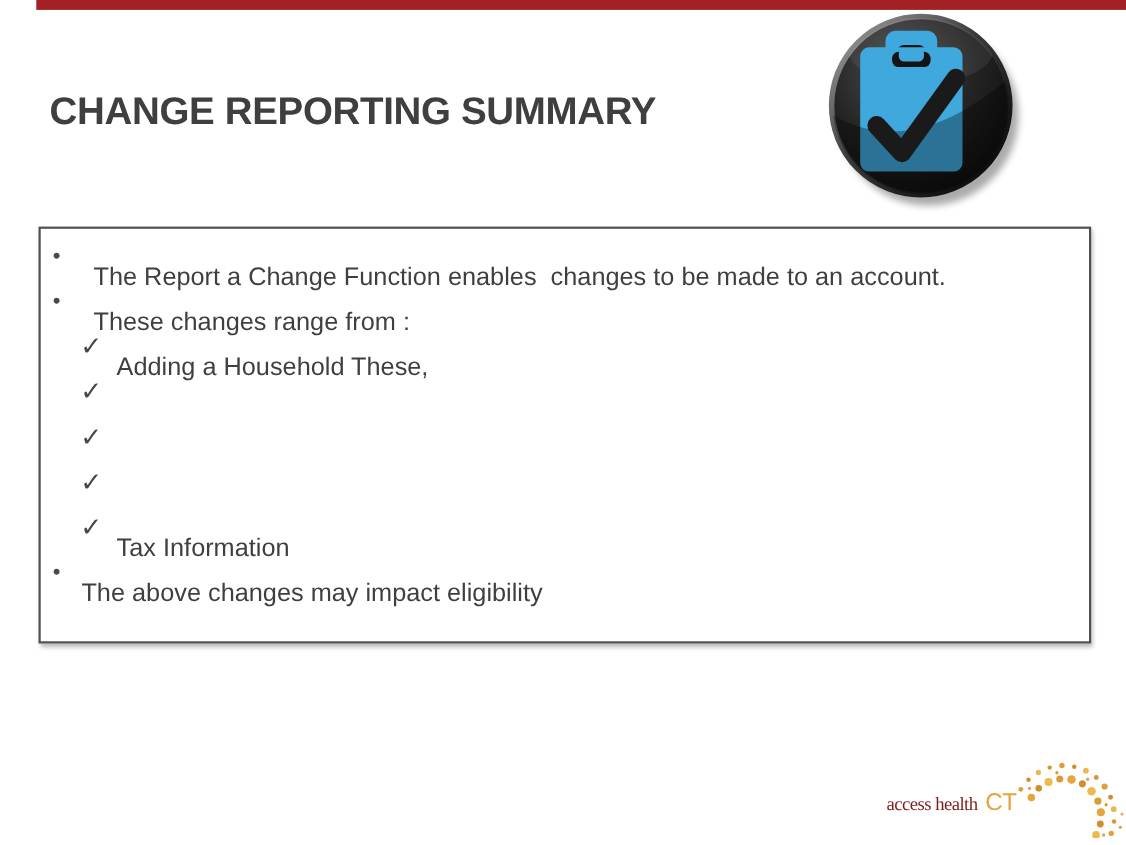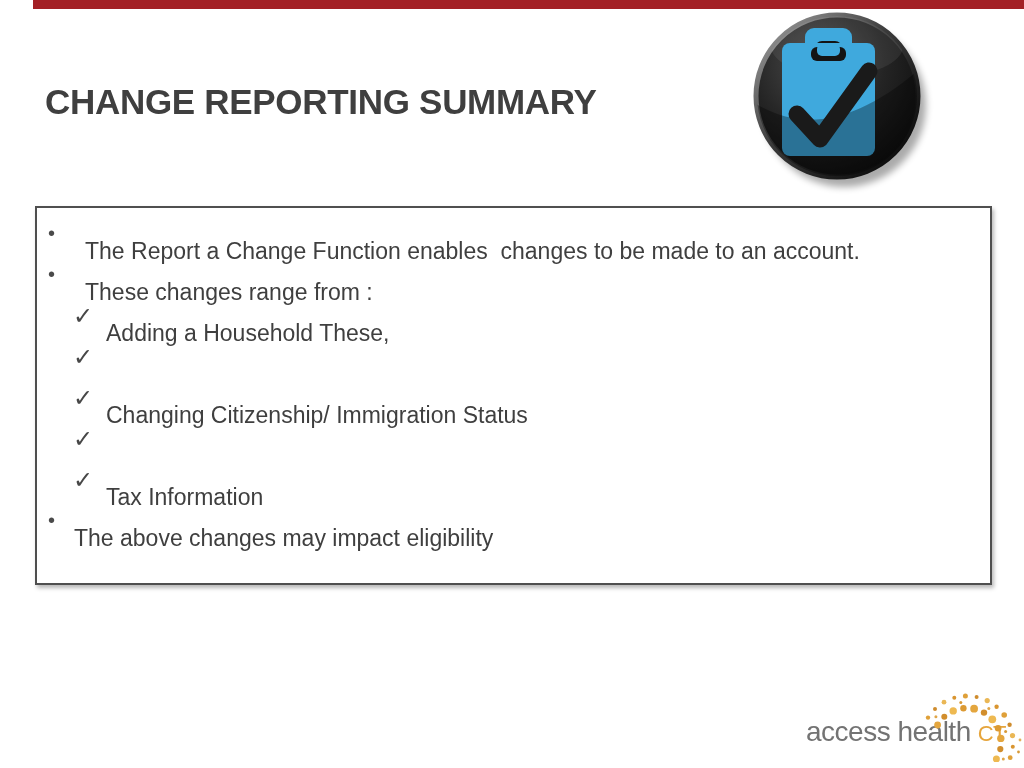--- a/index.html
+++ b/index.html
@@ -30,21 +30,21 @@
   }
   .line .marker{flex:0 0 auto;box-sizing:border-box;}
   .line .text{white-space:pre-wrap;margin-top:36px;}
   .lv-bullet .marker{width:48px;padding-left:11px;font-size:20px;color:#4a4a4a;}
   .lv-check  .marker{width:33px;margin-left:36px;font-size:24px;color:#474747;}
   .lv-bullet-tight .marker{width:37px;padding-left:11px;font-size:20px;color:#4a4a4a;}
   .logo{
     position:absolute;left:806px;top:716px;display:flex;align-items:baseline;
     letter-spacing:-0.5px;white-space:nowrap;
   }
-  .logo .p1{font-size:28px;color:#737373;}
+  .logo .p1{font-size:17px;color:#7f1d1d;font-family:Liberation Serif, serif;}
   .logo .p2{font-size:22px;color:#e6a53c;margin-left:7px;font-weight:500;}
   .sunburst{
     position:absolute;left:925px;top:684px;width:100px;height:78px;
   }
 </style>
 </head>
 <body>
 
 <div class="top-bar"></div>
 
@@ -103,21 +103,20 @@
   </div>
   <div class="line lv-check">
     <span class="marker">✓</span>
     <span class="text">Adding a Household These,</span>
   </div>
   <div class="line lv-check">
     <span class="marker">✓</span>
   </div>
   <div class="line lv-check">
     <span class="marker">✓</span>
-    <span class="text">Changing Citizenship/ Immigration Status</span>
   </div>
   <div class="line lv-check">
     <span class="marker">✓</span>
   </div>
   <div class="line lv-check">
     <span class="marker">✓</span>
     <span class="text">Tax Information</span>
   </div>
   <div class="line lv-bullet-tight">
     <span class="marker">•</span>

